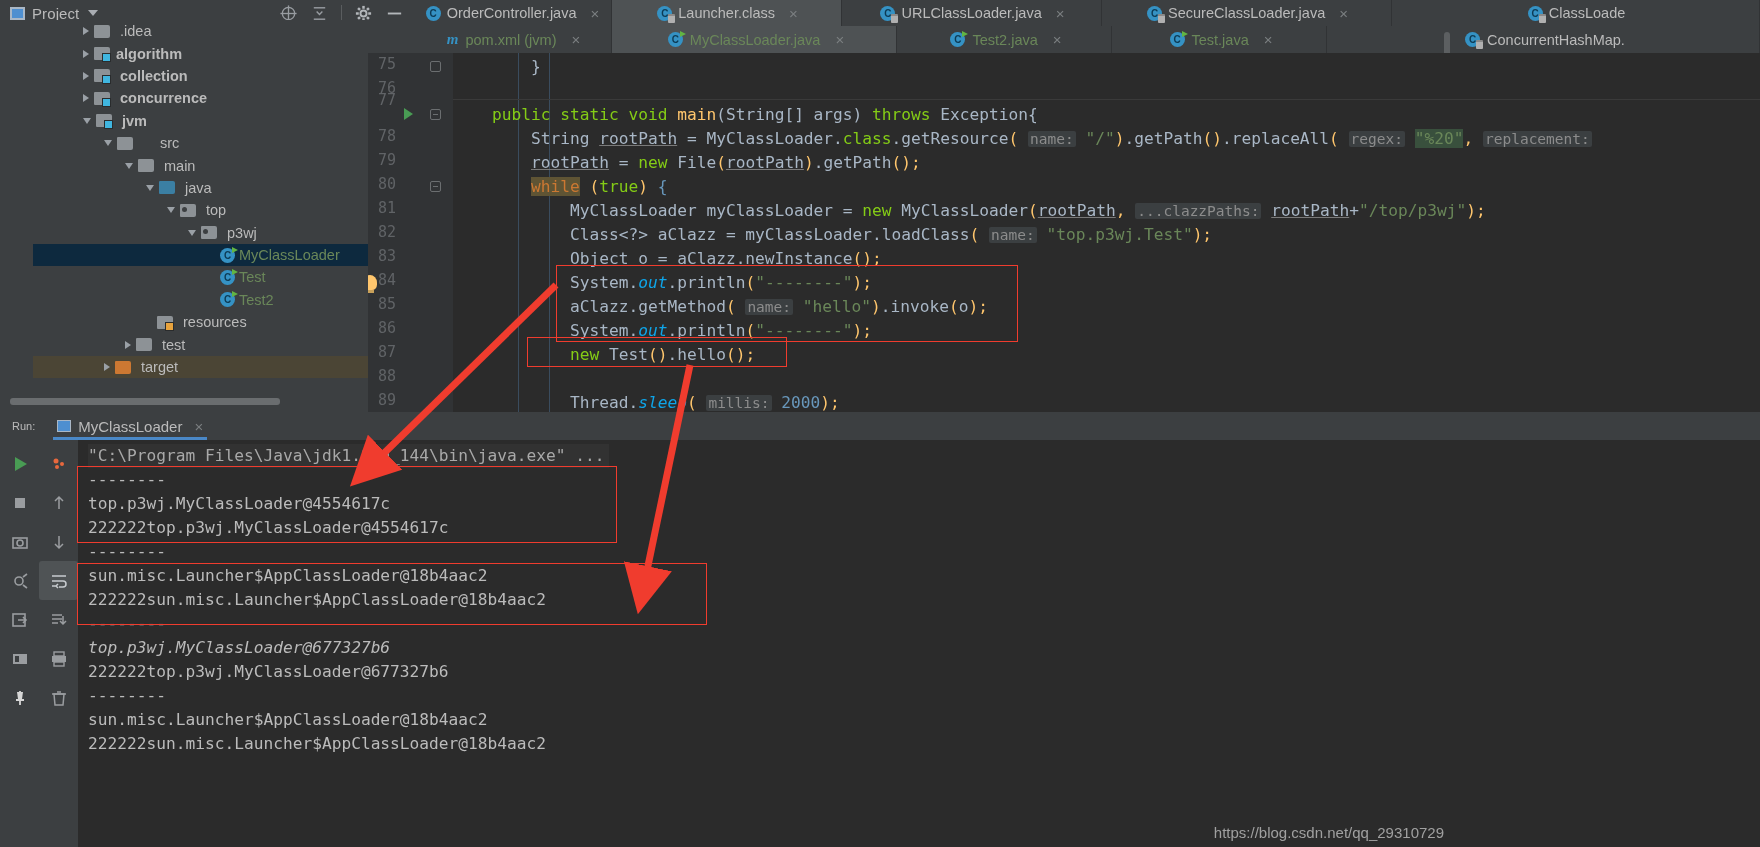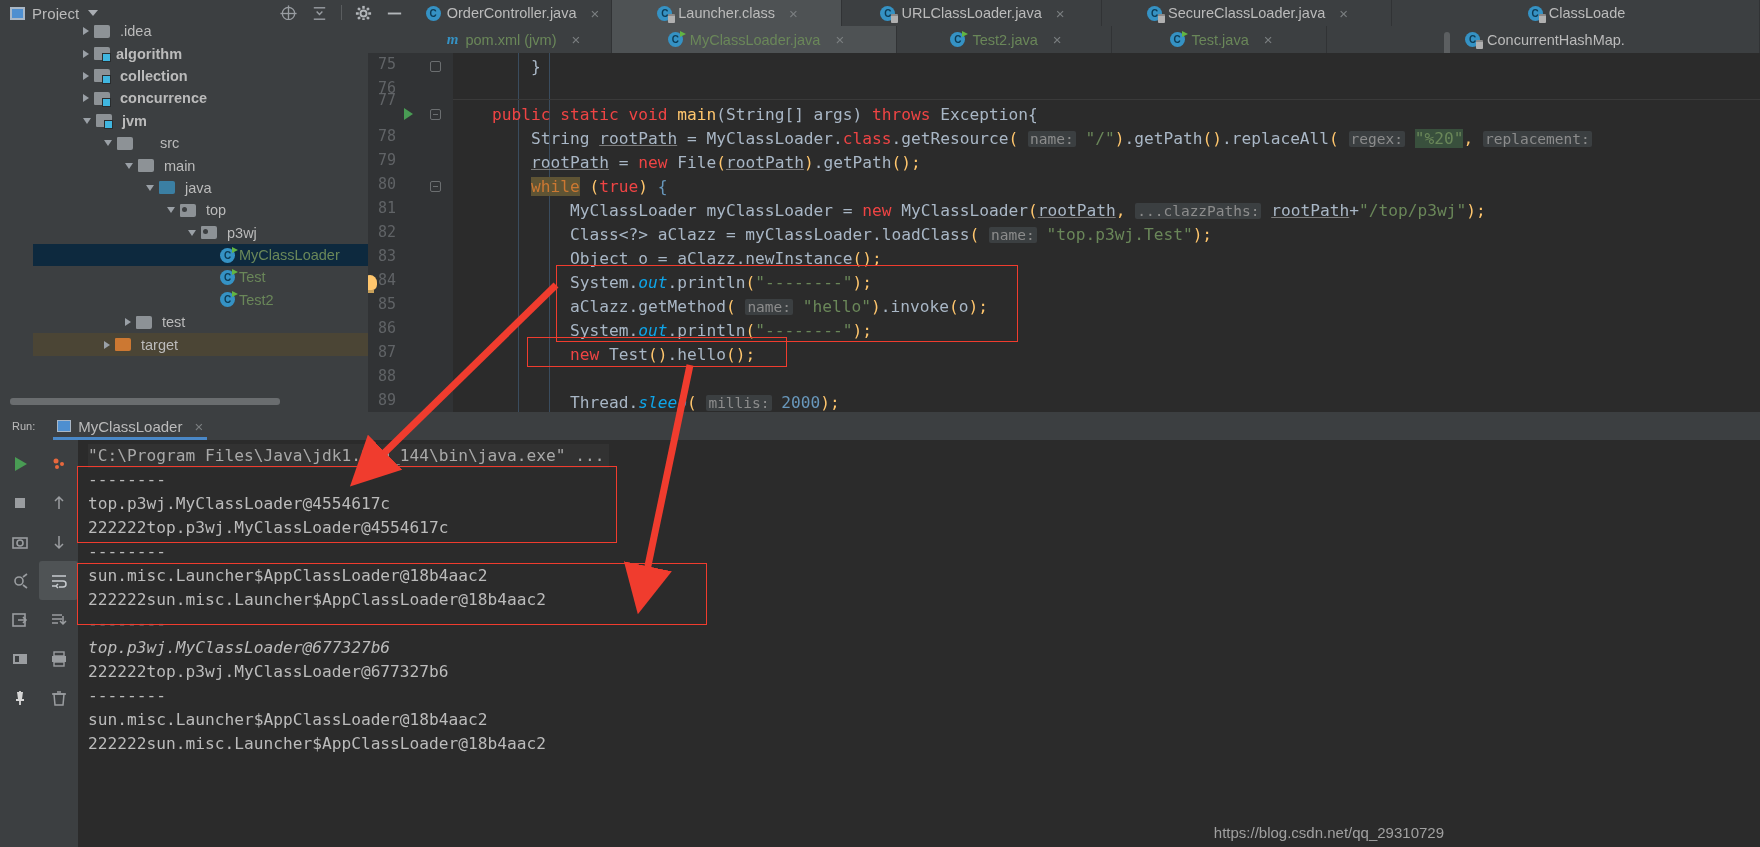--- a/index.html
+++ b/index.html
@@ -173,21 +173,21 @@
   .bulb::after { content:""; position:absolute; left:3px; bottom:-3px; width:8px; height:3px; background:#c9a15a; }
   .vline {
     position: absolute; top: 0; width: 1px; height: 359px; background: #3a4c5e;
   }
   .code {
     position: absolute; left: 85px; top: 0; width: 1307px; height: 359px;
     font-family: "DejaVu Sans Mono", monospace; font-size: 16.2px; line-height: 24px;
     color: #a9b7c6; white-space: pre;
   }
   .cl { position: absolute; left: 0; height: 24px; white-space: pre; }
-  .kw { color: #ef4444; }
+  .kw { color: #84cc16; }
   .kw-hl { color: #cc7832; background: #5f5434; }
   .str { color: #6a8759; }
   .str-hl { color: #6a8759; background: #39503d; }
   .num { color: #6897bb; }
   .fn { color: #ffc66d; }
   .cls { color: #a9b7c6; }
   .fld { color: #0ea5e9; font-style: italic; }
   .param {
     color: #8c8c8c; background: #3b3f41; border-radius: 2px; padding: 0 2px;
     font-size: 14.5px;
@@ -417,20 +417,25 @@
       </div>
       <div class="trow" style="padding-left: 176px;">
         <span class="arrow-sp"></span>
         <span class="cls-ico green">C</span>
         <span class="tlabel green" style="margin-left: 4px;">Test</span>
       </div>
       <div class="trow" style="padding-left: 176px;">
         <span class="arrow-sp"></span>
         <span class="cls-ico green">C</span>
         <span class="tlabel green" style="margin-left: 4px;">Test2</span>
+      </div>
+      <div class="trow" style="padding-left: 113px;">
+        <span class="arrow-sp"></span>
+        <span class="fold res"></span>
+        <span class="tlabel" style="margin-left: 4px;">resources</span>
       </div>
       <div class="trow" style="padding-left: 92px;">
         <span class="arrow-r"></span>
         <span class="fold"></span>
         <span class="tlabel" style="margin-left: 4px;">test</span>
       </div>
       <div class="trow tgt" style="padding-left: 71px;">
         <span class="arrow-r"></span>
         <span class="fold orange"></span>
         <span class="tlabel" style="margin-left: 4px;">target</span>

